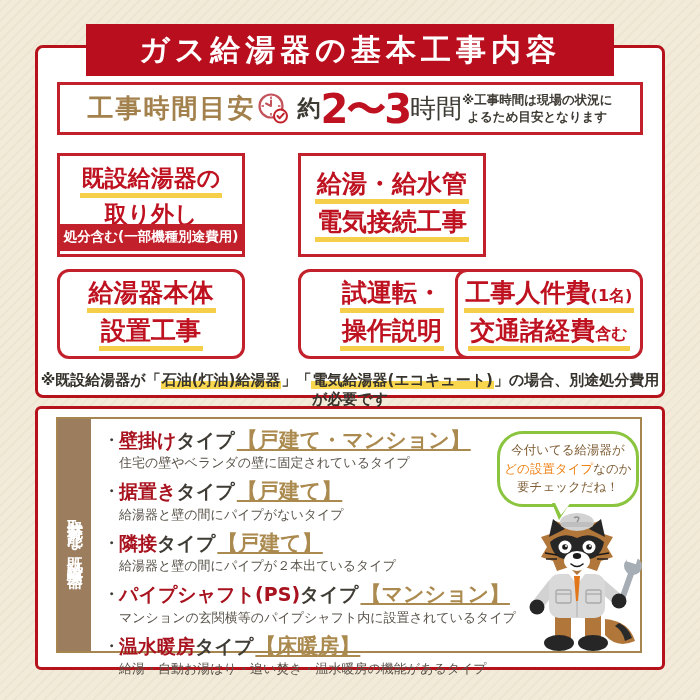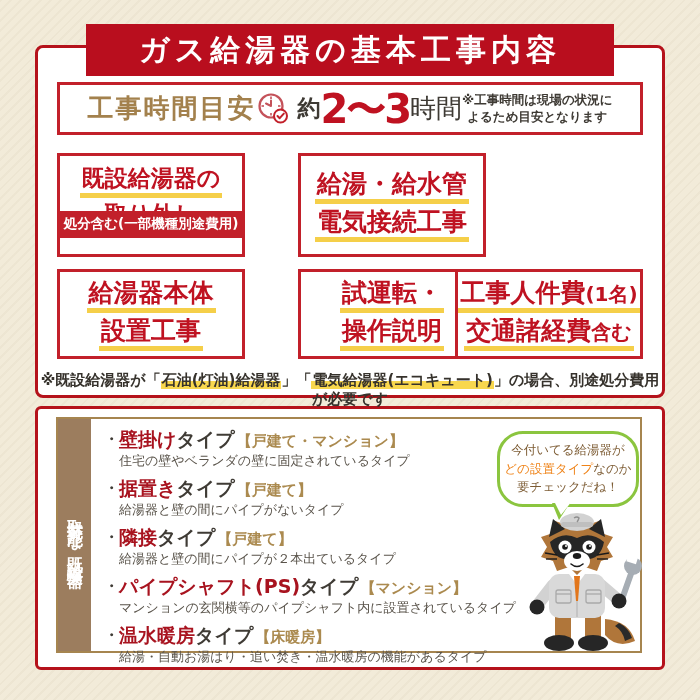--- a/index.html
+++ b/index.html
@@ -36,36 +36,36 @@
   .time-range  { color:#bf1221; font-size:40px; font-weight:bold; line-height:1; letter-spacing:-2px; }
   .time-unit   { color:#3e3a34; font-size:26px; font-weight:normal; }
   .time-note   { color:#3e3a34; font-size:12.5px; font-weight:bold; line-height:1.35; text-align:center; margin-left:0; }
   
   .wbox {
     position:absolute; background:#fff; border:3px solid #c2202a; z-index:2;
     display:flex; flex-direction:column; align-items:center; justify-content:center;
     text-align:center;
   }
   .r1 { top:153px; height:104px; }
-  .r2 { top:269px; height:90px;  }
+  .r2 { top:269px; height:90px;border-radius:12px;  }
   .c1 { left:57px;  width:188px; }
   .c2 { left:268px; width:188px;margin-left:30px; }
   .c3 { left:455px; width:188px; }
   .wline {
     display:inline-block; color:#bf1221; font-size:25px; font-weight:bold; line-height:1.25;
     border-bottom:5px solid #f5cf49; padding:0 2px; margin:1px 0;
   }
   .wbox.has-footer { justify-content:flex-start; padding-top:7px; }
   .wbox.has-footer .wline { font-size:23px; }
   .wbox-footer {
-    position:absolute; left:0; right:0; bottom:16px;
+    position:absolute; left:0; right:0; bottom:3px;
     background:#c2202a; color:#fff; font-size:13.5px; font-weight:bold;
     padding:4px 0 5px;
   }
-  .wsmall { font-size:20px;text-align:center; }
+  .wsmall { font-size:16px;text-align:center; }
   
   .disposal-note {
     position:absolute; left:35px; top:371px; width:630px; z-index:2;
     text-align:center; font-size:15px; font-weight:bold; color:#36322c;
   }
   .hl { background:linear-gradient(transparent 58%, #f8d74e 58%); padding:0 1px; }
   
   .lower-panel {
     position:absolute; left:35px; top:406px; width:630px; height:264px;
     background:#fff; border:3px solid #b5121b; border-radius:6px; z-index:1;
@@ -78,21 +78,21 @@
     width:33px; background:#9c7d5e; color:#fff;
     display:flex; align-items:center; justify-content:center;
     writing-mode:vertical-rl; text-orientation:upright;
     font-size:16px; font-weight:bold; letter-spacing:4px;
   }
   .type-list { flex:1; padding:9px 0 0 13px; }
   .type-item { margin-bottom:8px; }
   .type-title { font-size:19px; font-weight:bold; color:#3f3b35; line-height:1.2; }
   .type-bullet { font-size:15px; vertical-align:2px; }
   .type-name { color:#a8131f; }
-  .type-tag { color:#ab8a4f; font-size:15px; margin-left:2px; }
+  .type-tag { color:#ab8a4f; font-size:21px; margin-left:2px;text-decoration:underline; }
   .type-desc { font-size:13px; color:#5a544b; margin:2px 0 0 15px; line-height:1.25; }
   
   .bubble {
     position:absolute; left:497px; top:431px; width:142px; height:76px; z-index:4;
     background:#fff; border:3px solid #8bc53f; border-radius:26px;
     display:flex; flex-direction:column; align-items:center; justify-content:center;
     font-size:12.5px; font-weight:normal; color:#7d5c34; line-height:1.5; text-align:center;
   }
   .bubble .org { color:#ef8318; }
   .bubble-tail-border, .bubble-tail-fill {

